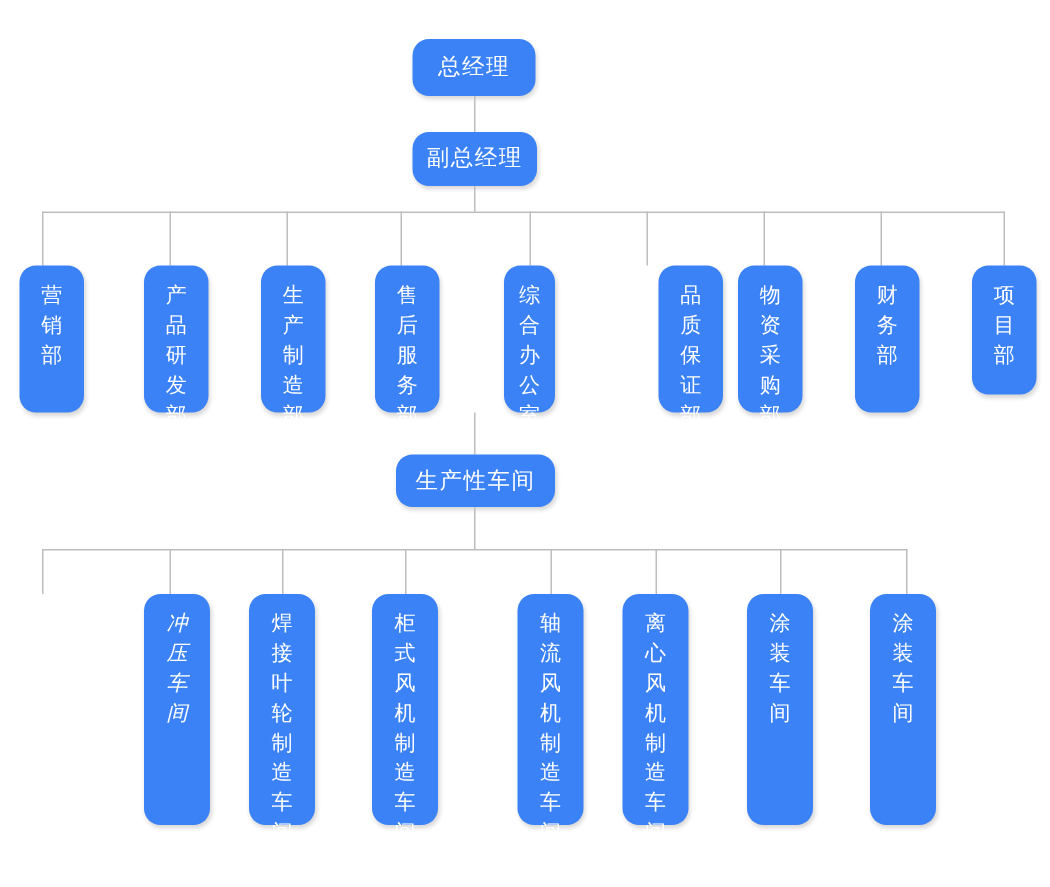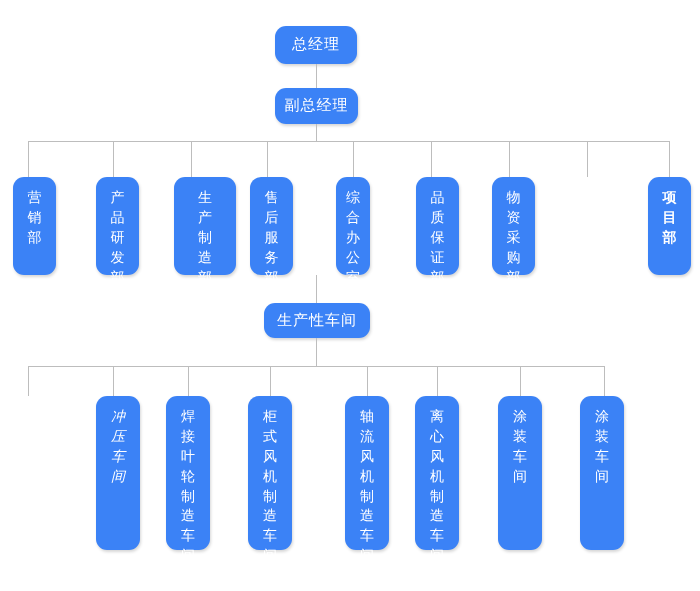--- a/index.html
+++ b/index.html
@@ -88,36 +88,39 @@
   <div class="line v" style="left:509px; top:141px; height:36px;"></div>
   <div class="line v" style="left:587px; top:141px; height:36px;"></div>
   <div class="line v" style="left:669px; top:141px; height:36px;"></div>
 
   <div class="node vert" style="left:13px; top:177px; width:43px; height:98px;">
     <span class="txt">营销部</span>
   </div>
   <div class="node vert" style="left:96px; top:177px; width:43px; height:98px;">
     <span class="txt">产品研发部</span>
   </div>
-  <div class="node vert" style="left:174px; top:177px; width:62px; height:98px;">
+  <div class="node vert" style="left:174px; top:177px; width:43px; height:98px;">
     <span class="txt">生产制造部</span>
   </div>
   <div class="node vert" style="left:250px; top:177px; width:43px; height:98px;">
     <span class="txt">售后服务部</span>
   </div>
   <div class="node vert" style="left:336px; top:177px; width:34px; height:98px;">
     <span class="txt">综合办公室</span>
   </div>
-  <div class="node vert" style="left:416px; top:177px; width:43px; height:98px;">
+  <div class="node vert" style="left:439px; top:177px; width:43px; height:98px;">
     <span class="txt">品质保证部</span>
   </div>
   <div class="node vert" style="left:492px; top:177px; width:43px; height:98px;">
     <span class="txt">物资采购部</span>
   </div>
-  <div class="node vert" style="left:648px; top:177px; width:43px; height:98px;font-weight:bold;">
+  <div class="node vert" style="left:570px; top:177px; width:43px; height:98px;">
+    <span class="txt">财务部</span>
+  </div>
+  <div class="node vert" style="left:648px; top:177px; width:43px; height:86px;">
     <span class="txt">项目部</span>
   </div>
 
   <div class="line v" style="left:316px; top:275px; height:28px;"></div>
 
   <div class="node horiz" style="left:264px; top:303px; width:106px; height:35px;">
     <span class="txt">生产性车间</span>
   </div>
 
   <div class="line v" style="left:316px; top:338px; height:28px;"></div>

